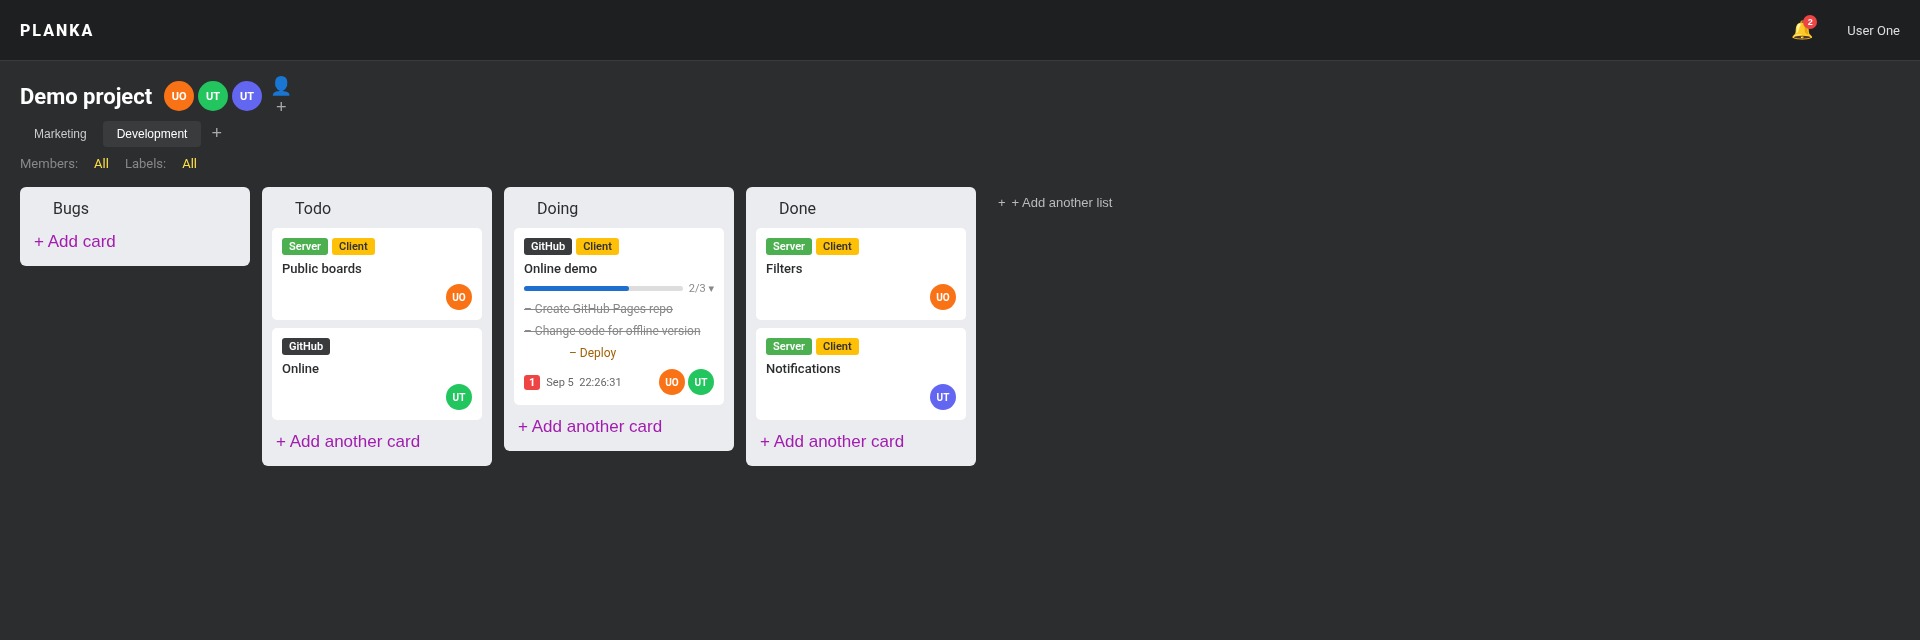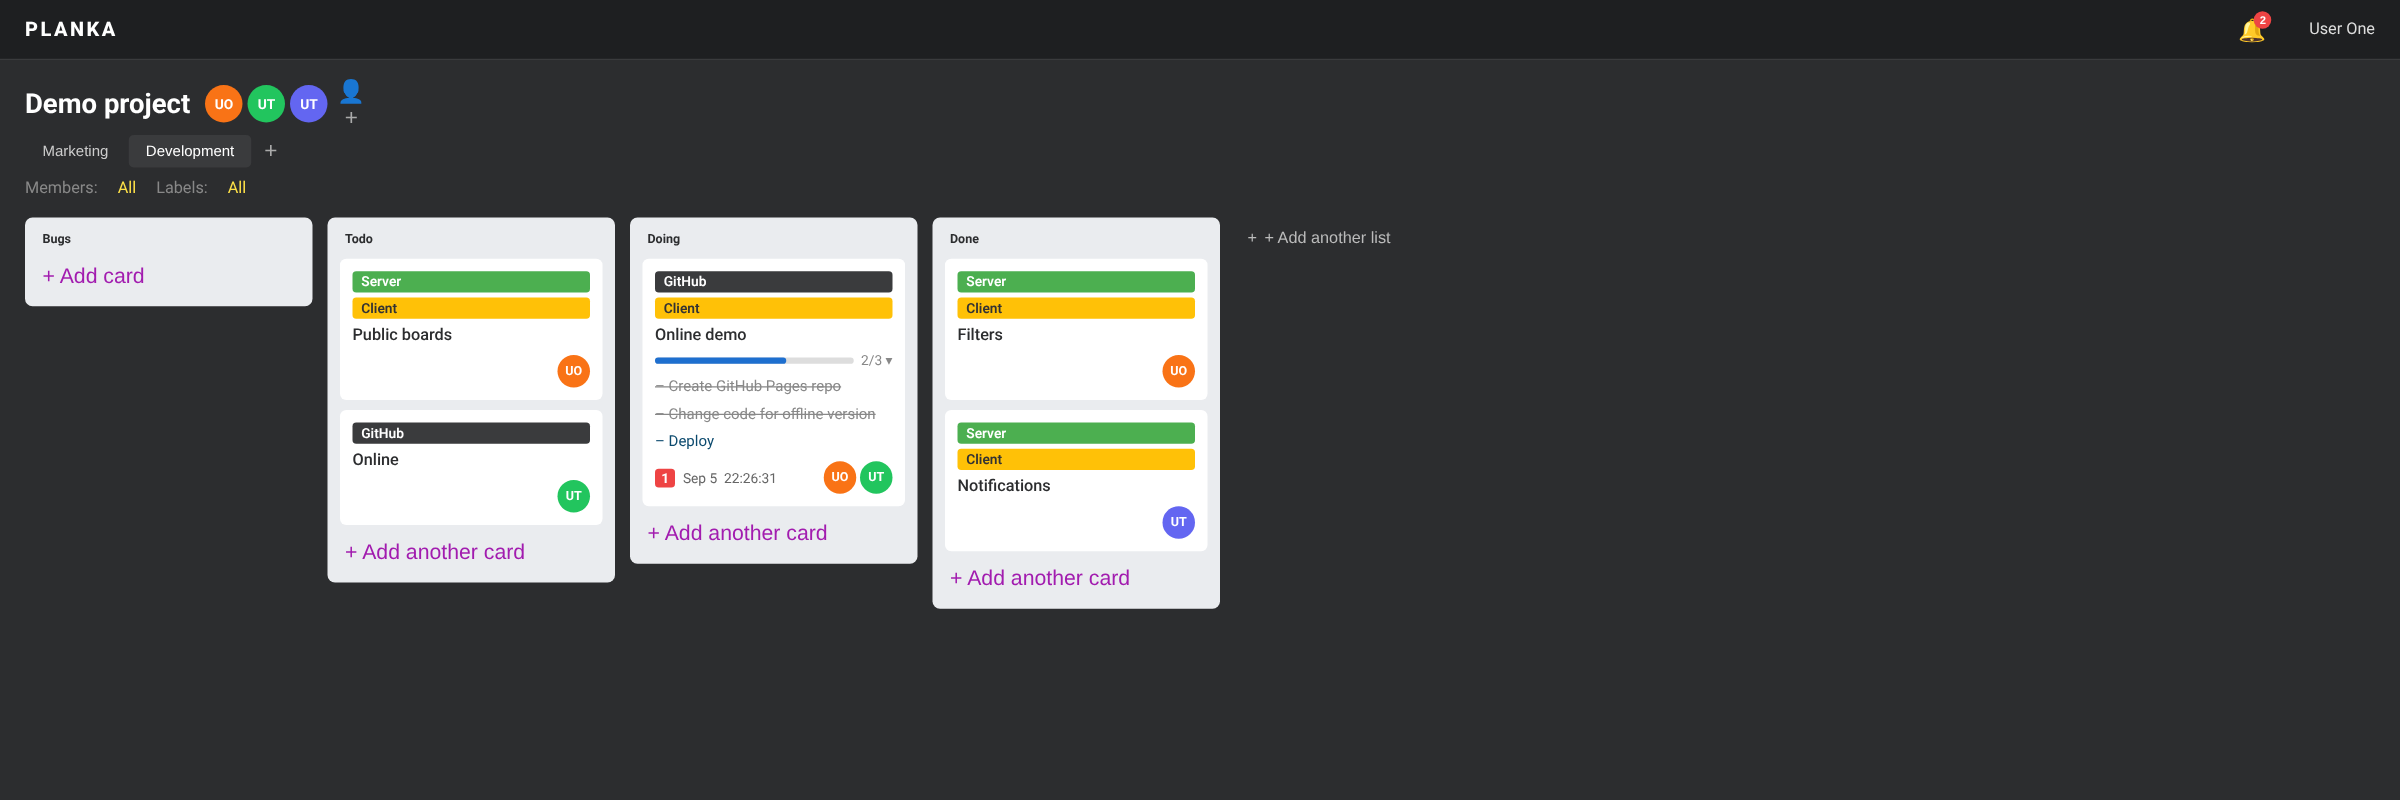--- a/index.html
+++ b/index.html
@@ -11,21 +11,21 @@
       overflow-x: hidden;
     }
 
     
     .topnav {
       background: #1e1f21;
       display: flex;
       align-items: center;
       justify-content: space-between;
       padding: 0 20px;
-      height: 48px;
+      height: 61px;
       border-bottom: 1px solid #3a3b3d;
     }
     .topnav-logo {
       font-weight: 800;
       font-size: 16px;
       letter-spacing: 2px;
       color: #fff;
     }
     .topnav-right {
       display: flex;
@@ -163,42 +163,42 @@
       background: #eaecef;
       border-radius: 6px;
       width: 230px;
       min-width: 230px;
       padding: 10px;
       display: flex;
       flex-direction: column;
       gap: 8px;
     }
     .list-title {
-      font-size: 10px;
-      font-weight: 700;
+      font-size: 16px;
+      font-weight: 400;
       color: #2c2d2f;
       padding: 2px 4px;
+      margin-left: 19px;
     }
 
     
     .card {
       background: #fff;
       border-radius: 5px;
       padding: 10px;
       display: flex;
       flex-direction: column;
       gap: 6px;
       cursor: pointer;
       position: relative;
     }
     .card-labels {
       display: flex;
       gap: 4px;
       flex-wrap: wrap;
-      flex-direction: column;
     }
     .label-tag {
       border-radius: 3px;
       padding: 2px 7px;
       font-size: 11px;
       font-weight: 600;
       color: #fff;
     }
     .label-green { background: #4caf50; }
     .label-yellow { background: #ffc107; color: #333; }
@@ -252,21 +252,22 @@
 
     
     .checklist-item {
       font-size: 12px;
       color: #888;
       text-decoration: line-through;
       padding: 1px 0;
     }
     .checklist-item.active {
       text-decoration: none;
-      color: #0c4a6e;
+      color: #a16207;
+      margin-left: 45px;
     }
 
     
     .card-meta {
       display: flex;
       align-items: center;
       gap: 6px;
       margin-top: 2px;
     }
     .card-meta-badge {

